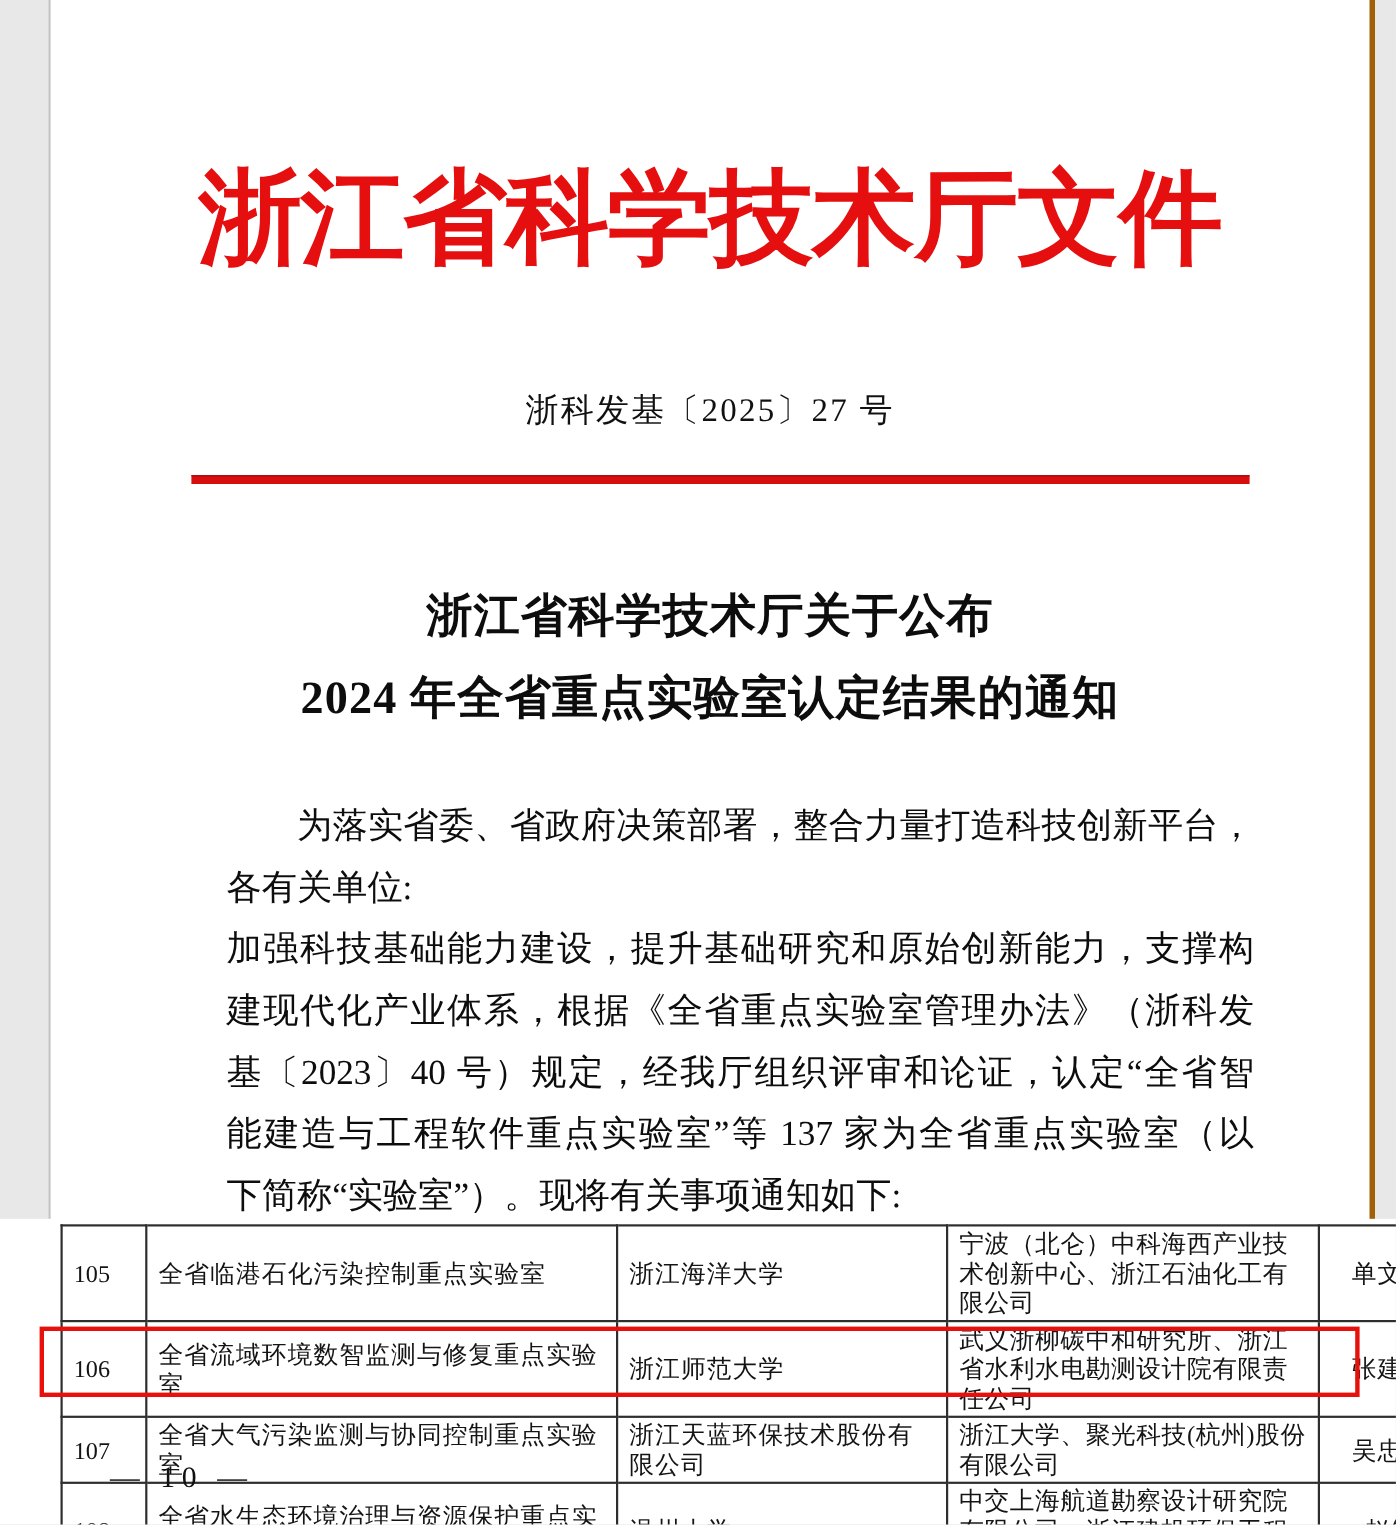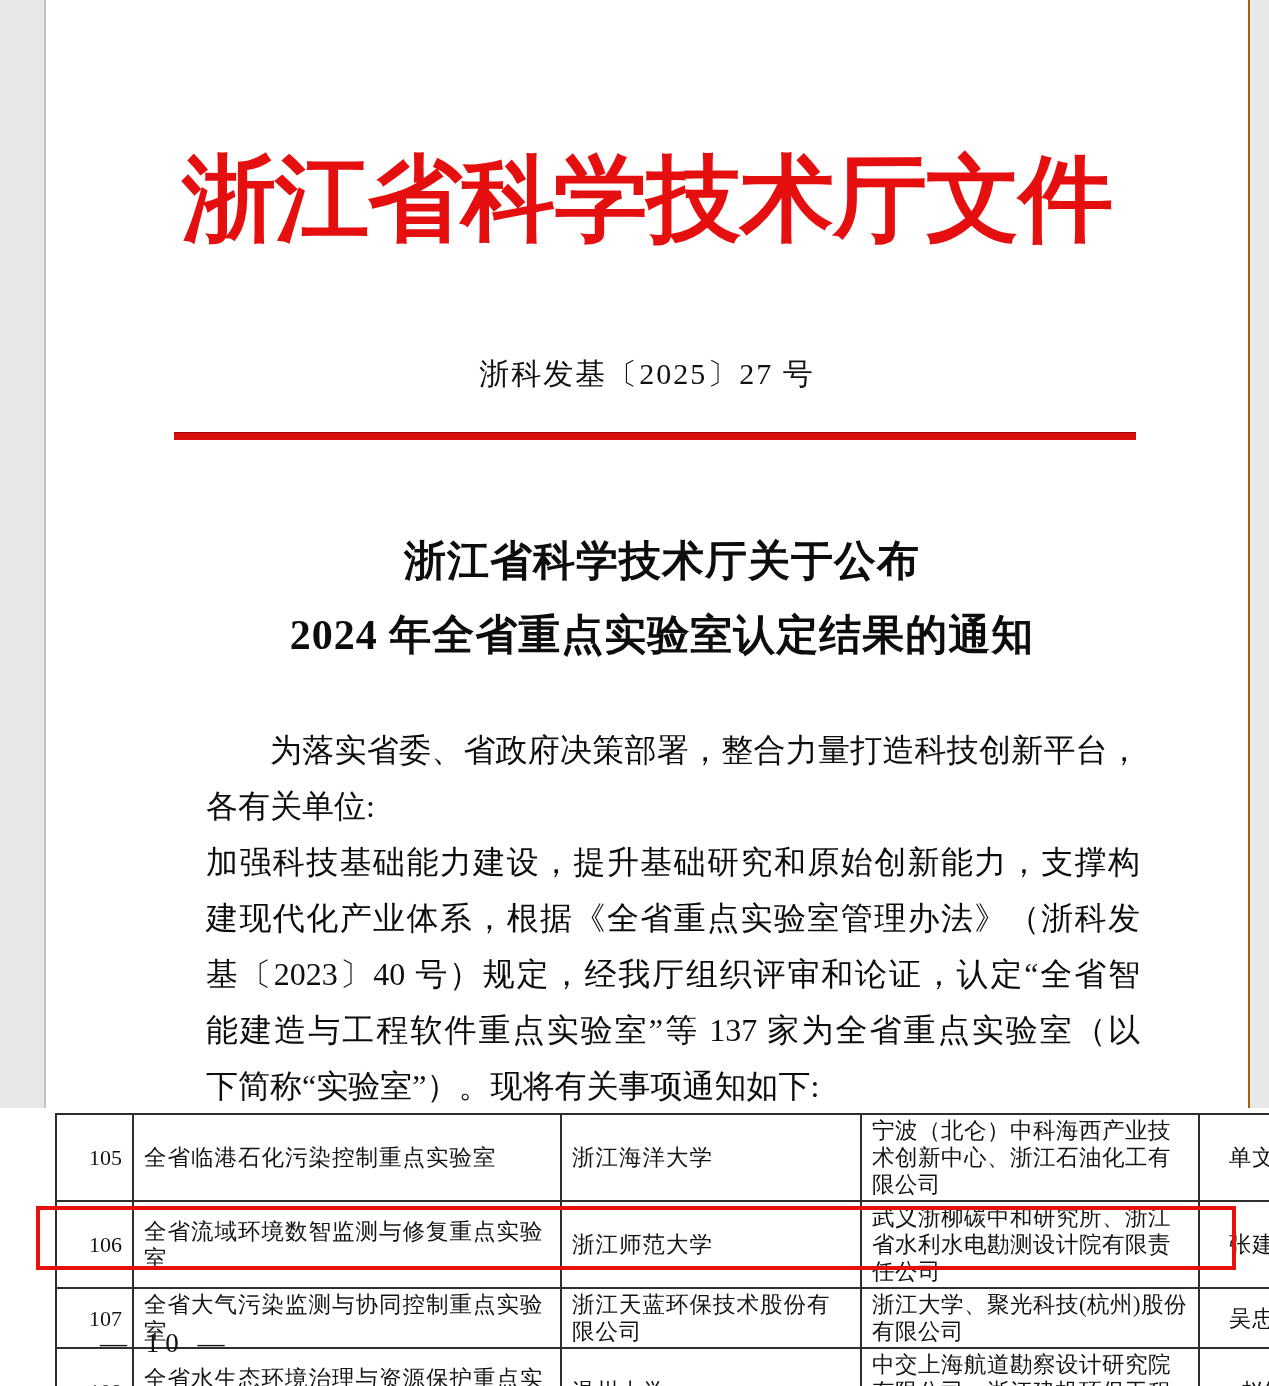--- a/index.html
+++ b/index.html
@@ -11,21 +11,21 @@
     position:relative;
     width:1269px;height:1386px;
     background:#e8e8e8;
     overflow:hidden;
   }
   
   .page{
     position:absolute;left:44px;top:0;width:1206px;height:1110px;
     background:#ffffff;
     border-left:2px solid #c3c3c3;
-    border-right:2px solid #a16207;
+    border-right:5px solid #a16207;
     box-sizing:border-box;
   }
   .doc-title{
     position:absolute;left:0;top:140px;width:100%;
     text-align:center;
     font-size:94px;line-height:118px;
     font-weight:bold;
     color:#e60f0f;
     letter-spacing:-1px;
     white-space:nowrap;
@@ -36,21 +36,21 @@
     font-size:30px;line-height:44px;
     color:#111;
     letter-spacing:2px;
   }
   .red-rule{
     position:absolute;left:128px;top:432px;width:962px;height:7px;
     background:#d60e0e;
     border-top:1px solid #a30000;
   }
   .headline{
-    position:absolute;left:15px;top:524px;width:100%;
+    position:absolute;left:0;top:524px;width:100%;
     text-align:center;
     font-weight:bold;color:#0d0d0d;
     font-size:42px;line-height:74px;
     letter-spacing:1px;
   }
   .body-block{
     position:absolute;left:160px;top:722px;width:934px;
     font-size:32px;color:#0d0d0d;
   }
   .bline{
@@ -76,21 +76,21 @@
     width:1163px;
     font-size:22.5px;color:#141414;
   }
   table.lab-table td{
     border:2px solid #2e2e2e;
     padding:2px 10px;
     vertical-align:middle;
     line-height:27px;
     word-break:break-all;
   }
-  td.c-no{width:55px;text-align:right;padding:2px 2px;font-size:22px;margin-top:12px;}
+  td.c-no{width:55px;text-align:left;padding:2px 2px;font-size:22px;margin-top:12px;}
   td.c-lab{width:406px;padding-left:16px;letter-spacing:1px;}
   td.c-host{width:278px;padding-left:14px;letter-spacing:1px;border-radius:31px;}
   td.c-partner{width:316px;letter-spacing:.5px;}
   td.c-dir{width:108px;text-align:center;letter-spacing:1px;}
   tr.r0{height:52px;} tr.r1{height:50px;} tr.r2{height:52px;} tr.r3{height:52px;}
   .red-box{
     position:absolute;left:36px;top:1206px;width:1200px;height:64px;
     border:4px solid #e8100c;
     box-sizing:border-box;
     pointer-events:none;

